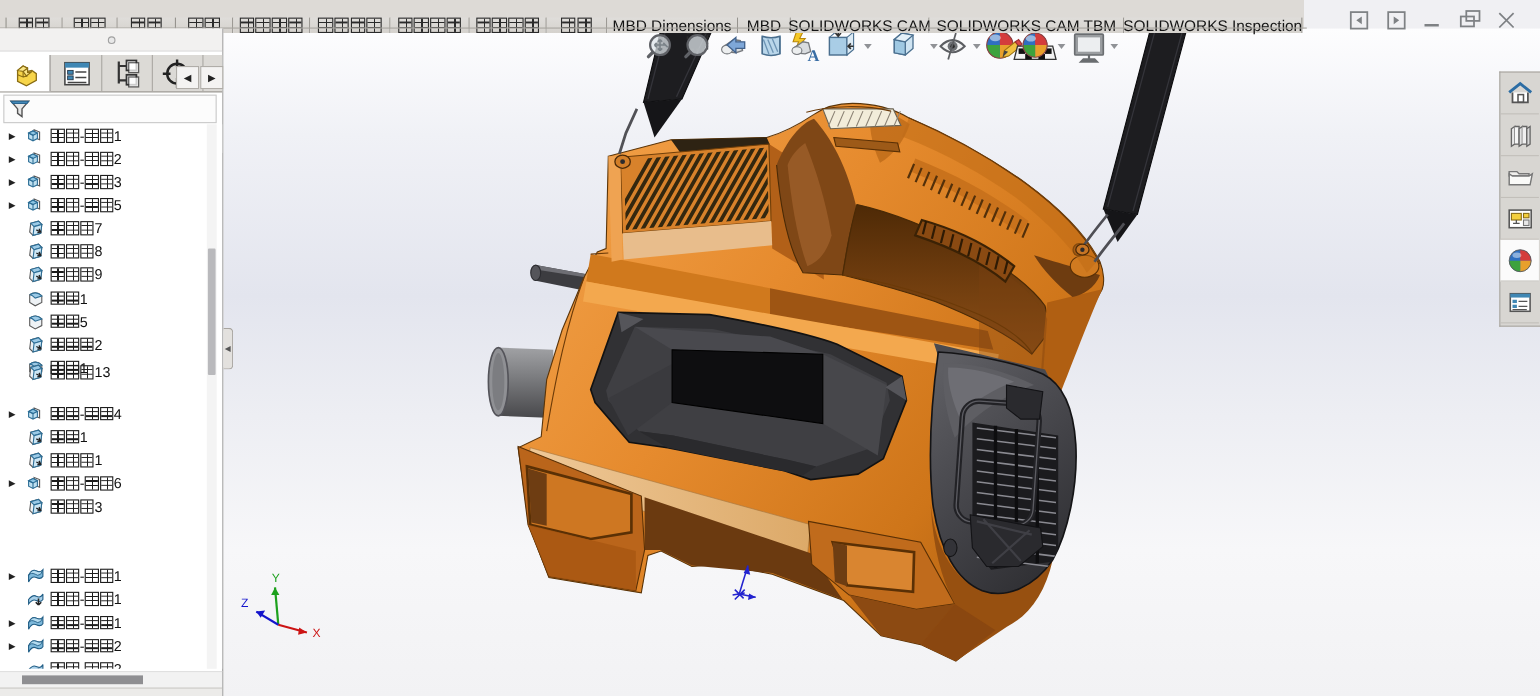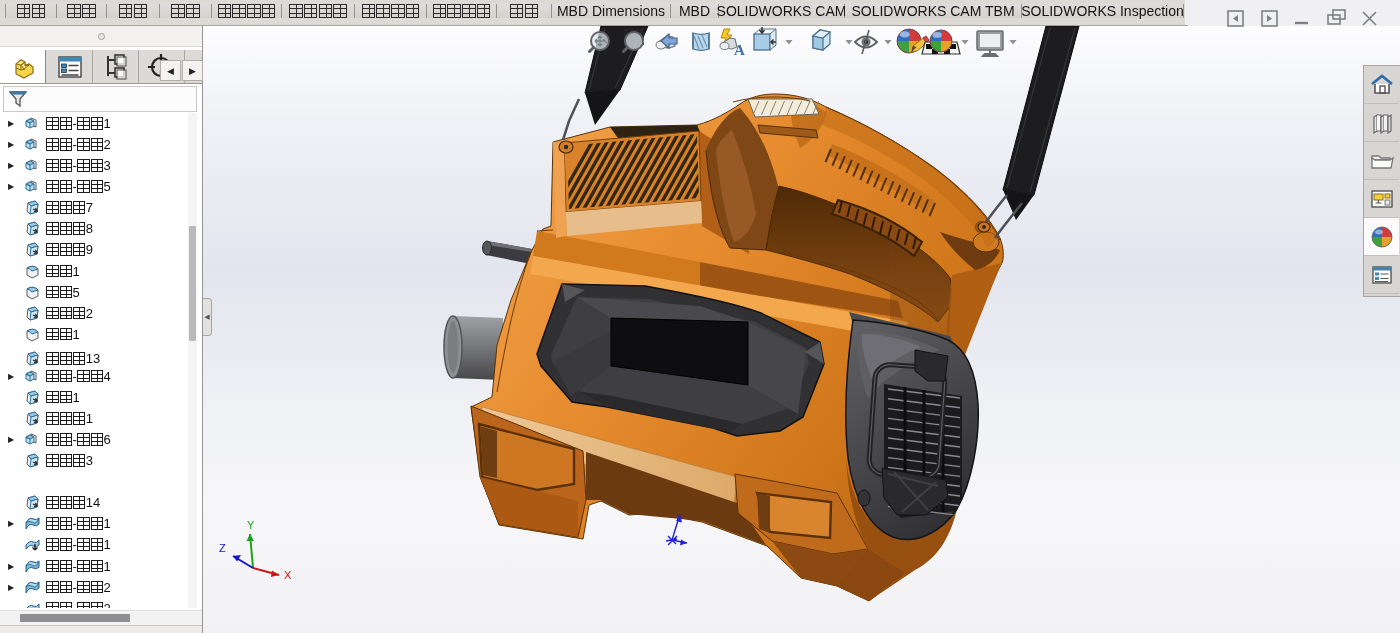--- a/index.html
+++ b/index.html
@@ -4,21 +4,21 @@
 html,body{width:1400px;height:633px;overflow:hidden;font-family:"Liberation Sans",sans-serif;background:#fff}
 #stage{position:relative;width:1400px;height:633px}
 .viewport{position:absolute;left:203px;top:26px;width:1197px;height:607px;
  background:linear-gradient(to bottom,#fdfdfe 0%,#f0f1f6 16%,#e3e5ee 40%,#edeef3 58%,#f7f7f9 78%,#f2f2f4 100%);}
 .model{position:absolute;left:0;top:0;pointer-events:none}
 .hud{position:absolute;left:0;top:0}
 
 .tabbar{position:absolute;left:0;top:0;width:1400px;height:26px;
  background:linear-gradient(to right,#dddad6 0 1185px,#f0f0f3 1185px)}
 .tabline{position:absolute;left:0;top:25px;width:1188px;height:1px;background:#a8a5a0}
-.tab{position:absolute;top:4px;height:14px;background:linear-gradient(#dfddda,#d5d2cd);
+.tab{position:absolute;top:16px;height:14px;background:linear-gradient(#dfddda,#d5d2cd);
  border-right:1px solid #96938e;display:flex;align-items:center;justify-content:center;
  font-size:14px;color:#141414;white-space:nowrap}
 .tab:first-child{border-left:1px solid #96938e}
 .cjt{display:inline-block;width:13.5px;height:13.5px;margin:0 .6px;border:1.2px solid #2a2a2a;
  background:linear-gradient(to bottom,transparent 3px,#2a2a2a 3px,#2a2a2a 4.2px,transparent 4.2px,transparent 7.6px,#2a2a2a 7.6px,#2a2a2a 8.8px,transparent 8.8px),
  linear-gradient(to right,transparent 6px,#2a2a2a 6px,#2a2a2a 7.2px,transparent 7.2px)}
 .winctl{position:absolute;right:8px;top:5px}
 
 .leftpanel{position:absolute;left:0;top:26px;width:203px;height:607px;background:#fff;
  border-right:1px solid #949494}
@@ -526,21 +526,21 @@
             <use href="#ic-face"></use>
           </svg>
           <span class="tlab"><i class="cj"></i><i class="cj"></i><i class="cj"></i><span class="lt">2</span></span>
         </div>
         <div class="trow" style="top:210.7px">
           <svg class="ticn" width="17" height="17">
             <use href="#ic-fil"></use>
           </svg>
           <span class="tlab"><i class="cj"></i><i class="cj"></i><span class="lt">1</span></span>
         </div>
-        <div class="trow" style="top:235px">
+        <div class="trow" style="top:215px">
           <svg class="ticn" width="17" height="17">
             <use href="#ic-face"></use>
           </svg>
           <span class="tlab"><i class="cj"></i><i class="cj"></i><i class="cj"></i><span class="lt">1</span><span class="lt">3</span></span>
         </div>
         <div class="trow" style="top:252.8px">
           <span class="arr">▶</span>
           <svg class="ticn" width="17" height="17">
             <use href="#ic-boss"></use>
           </svg>
@@ -563,26 +563,20 @@
           <svg class="ticn" width="17" height="17">
             <use href="#ic-boss"></use>
           </svg>
           <span class="tlab"><i class="cj"></i><i class="cj"></i><span class="lt">-</span><i class="cj"></i><i class="cj"></i><span class="lt">6</span></span>
         </div>
         <div class="trow" style="top:337.1px">
           <svg class="ticn" width="17" height="17">
             <use href="#ic-face"></use>
           </svg>
           <span class="tlab"><i class="cj"></i><i class="cj"></i><i class="cj"></i><span class="lt">3</span></span>
-        </div>
-        <div class="trow" style="top:379.3px">
-          <svg class="ticn" width="17" height="17">
-            <use href="#ic-face"></use>
-          </svg>
-          <span class="tlab"><i class="cj"></i><i class="cj"></i><i class="cj"></i><span class="lt">1</span><span class="lt">4</span></span>
         </div>
         <div class="trow" style="top:400.3px">
           <span class="arr">▶</span>
           <svg class="ticn" width="17" height="17">
             <use href="#ic-surf"></use>
           </svg>
           <span class="tlab"><i class="cj"></i><i class="cj"></i><span class="lt">-</span><i class="cj"></i><i class="cj"></i><span class="lt">1</span></span>
         </div>
         <div class="trow" style="top:421.4px">
           <svg class="ticn" width="17" height="17">

